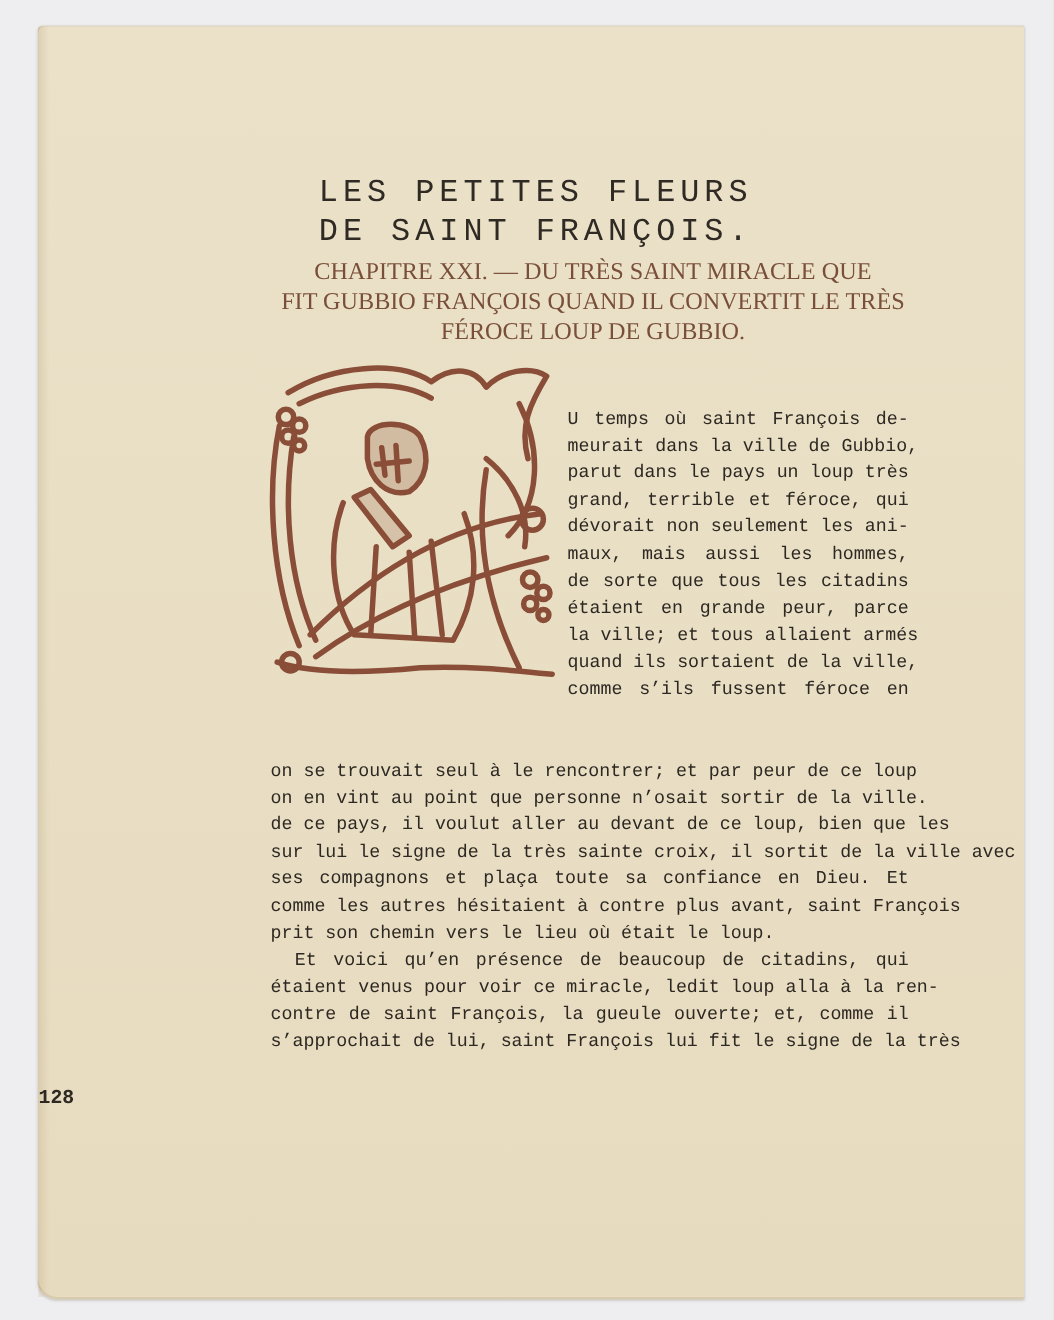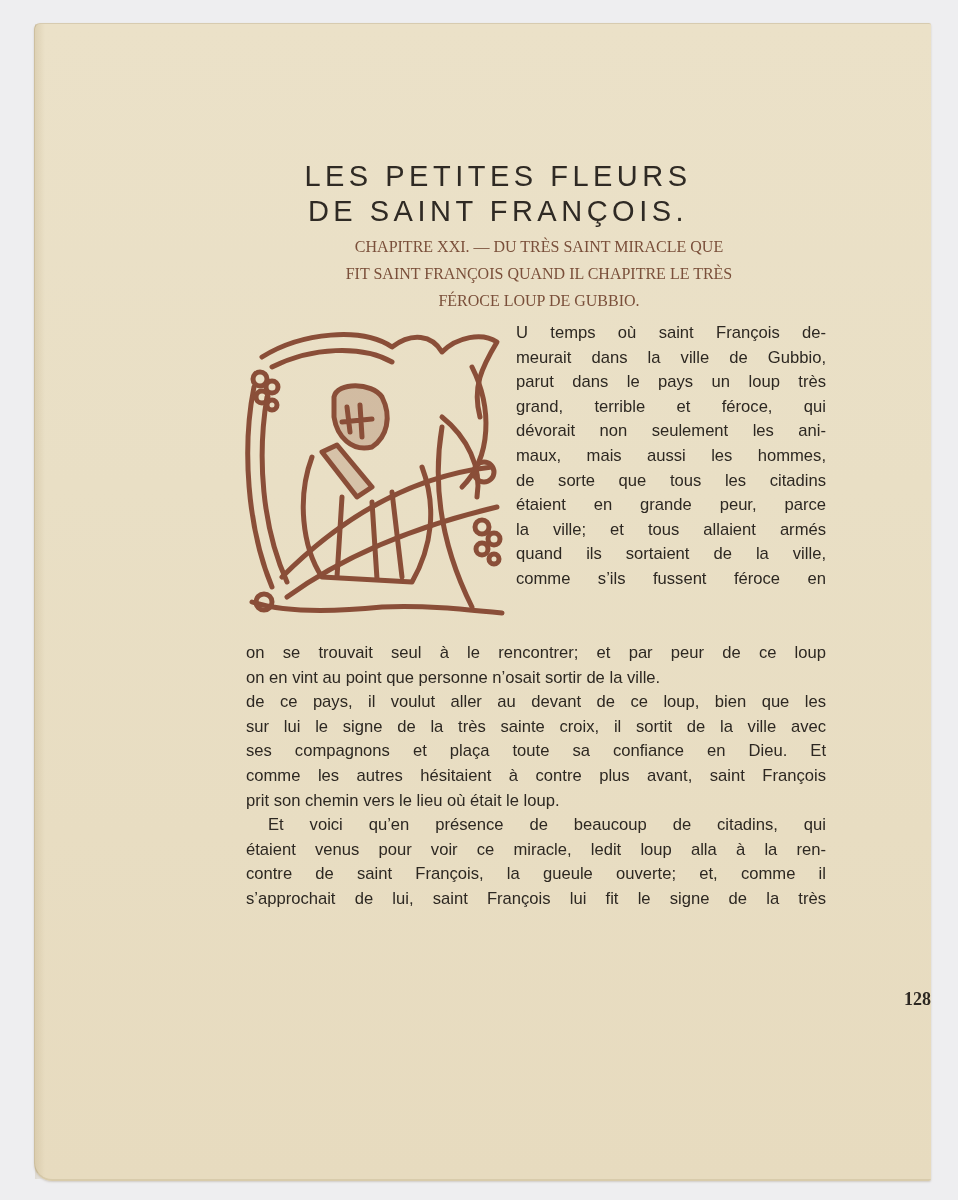--- a/index.html
+++ b/index.html
@@ -18,67 +18,67 @@
     border-top: 1px solid #d7cbb0;
     border-bottom: 2px solid #d8cbab;
     box-shadow: 0 1px 2px rgba(120,100,70,0.25);
     border-radius: 6px 2px 2px 18px;
   }
   .page::before {
     content: ""; position: absolute; left: 0; top: 0; bottom: 0; width: 10px;
     background: linear-gradient(90deg, rgba(180,160,120,0.25), rgba(0,0,0,0));
   }
   .title {
-    position: absolute; left: 15px; width: 100%;
+    position: absolute; left: 4px; width: 100%;
     text-align: center; color: #2f2a24;
-    font-family: Liberation Sans, sans-serif;
+    font-family: Liberation Mono, monospace;
     font-size: 29px; letter-spacing: 4.5px; line-height: 34px;
     margin: 0; font-weight: normal;
   }
   .title.l1 { top: 135px; }
   .title.l2 { top: 170px; }
   .chapter {
     position: absolute; left: 209px; width: 590px;
     top: 209px; text-align: center;
     color: #7a4f3a;
-    font-size: 16px; line-height: 27px;
+    font-size: 22px; line-height: 27px;
   }
   .chapter span { display: block; white-space: nowrap; }
   .ornament {
     position: absolute; left: 207px; top: 303px;
     width: 264px; height: 292px;
   }
   .body-text {
     position: absolute; color: #2d2822;
-    font-family: Liberation Sans, sans-serif;
-    font-size: 16.6px; line-height: 24.6px;
+    font-family: Liberation Mono, monospace;
+    font-size: 16.6px; line-height: 24.6px; margin-top: 48px;
   }
   .line { display: block; white-space: nowrap; text-align: justify; text-align-last: justify; }
   .line.last { text-align-last: left; }
   .line.indent { padding-left: 22px; }
   .wrap-block { left: 481px; top: 297px; width: 310px; }
   .full-block { left: 211px; top: 617px; width: 580px; }
   .page-number {
     position: absolute; left: 0; width: 100%; top: 965px;
-    text-align: right; color: #2d2822;
-    font-family: Liberation Serif, serif; font-weight: bold;
+    text-align: left; color: #2d2822;
+    font-family: Liberation Mono, monospace; font-weight: bold;
     font-size: 18px;
   }
 </style>
 </head>
 <body>
 
 <div class="page">
 
   <h1 class="title l1">LES PETITES FLEURS</h1>
   <h1 class="title l2">DE SAINT FRANÇOIS.</h1>
 
   <div class="chapter">
     <span>CHAPITRE XXI. — DU TRÈS SAINT MIRACLE QUE</span>
-    <span>FIT SAINT FRANÇOIS QUAND IL CHAPITRE LE TRÈS</span>
+    <span>FIT GUBBIO FRANÇOIS QUAND IL CONVERTIT LE TRÈS</span>
     <span>FÉROCE LOUP DE GUBBIO.</span>
   </div>
 
   <svg class="ornament" viewBox="0 0 264 292" fill="none" stroke="#8a4e38" stroke-width="5" stroke-linecap="round" stroke-linejoin="round">
 
     <path d="M20 30 C60 5, 120 0, 150 20 C170 5, 190 8, 200 25 C215 10, 240 5, 255 15 C240 40, 230 60, 238 90"></path>
     <path d="M30 40 C70 20, 120 18, 150 35"></path>
     <path d="M12 60 C0 120, 5 200, 30 260"></path>
     <path d="M25 70 C15 130, 20 200, 45 255"></path>
 

